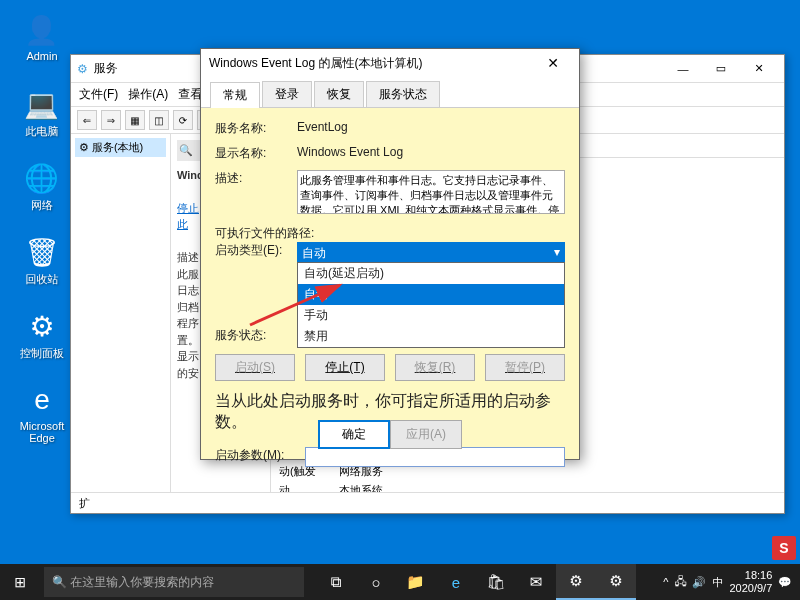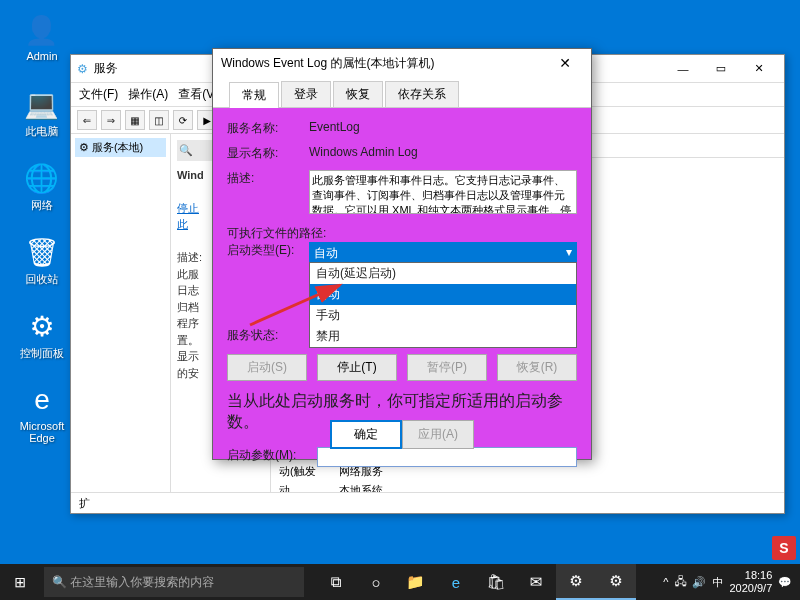--- a/index.html
+++ b/index.html
@@ -27,39 +27,39 @@
 .svc-mid a { color: #0066cc; text-decoration: underline; display: block; }
 .svc-right { flex: 1; overflow: hidden; font-size: 11px; }
 .svc-hdr { display: flex; background: #fff; border-bottom: 1px solid #ddd; }
 .svc-hdr > div { padding: 4px 8px; border-right: 1px solid #ddd; }
 .svc-rows { }
 .svc-row { display: flex; padding: 1px 0; }
 .svc-row > div { padding: 1px 8px; white-space: nowrap; overflow: hidden; }
 .svc-tabs-bot { padding: 3px 8px; border-top: 1px solid #ddd; font-size: 11px; }
 
 
-.props { position: absolute; left: 212px; top: 48px; width: 380px; height: 412px; background: #d946ef; border: 1px solid #666; box-shadow: 3px 3px 12px rgba(0,0,0,.4); }
+.props { position: absolute; left: 200px; top: 48px; width: 380px; height: 412px; background: #fef9c3; border: 1px solid #666; box-shadow: 3px 3px 12px rgba(0,0,0,.4); }
 .props-title { background: #fff; height: 28px; display: flex; align-items: center; padding: 0 8px; font-size: 12px; }
 .props-title .x { margin-left: auto; width: 36px; text-align: center; font-size: 14px; }
-.props-tabs { display: flex; background: #fff; border-bottom: 1px solid #ccc; padding-top: 4px; padding-left: 16px; }
+.props-tabs { display: flex; background: #fff; border-bottom: 1px solid #ccc; padding-top: 4px; padding-left: 9px; }
 .props-tabs .tab { padding: 4px 12px; font-size: 12px; border: 1px solid #ccc; border-bottom: none; background: #f0f0f0; margin-right: 2px; }
 .props-tabs .tab.active { background: #fff; position: relative; top: 1px; }
 .props-body { padding: 12px 14px; font-size: 12px; color: #222; }
 .frow { display: flex; margin-bottom: 8px; align-items: flex-start; }
 .frow .k { width: 82px; flex-shrink: 0; }
 .frow .v { flex: 1; }
 .frow textarea { width: 100%; height: 44px; font-size: 11px; border: 1px solid #aaa; background: #fff; resize: none; padding: 2px; font-family: inherit; }
 .frow select, .frow input[type=text] { width: 100%; border: 1px solid #7a9ed7; background: #fff; padding: 2px 4px; font-size: 12px; font-family: inherit; }
 .path { font-size: 11px; margin: 2px 0 10px; }
 .dropdown { position: relative; }
 .dropdown .sel { border: 1px solid #0078d7; background: #0078d7; color: #fff; padding: 2px 4px; display: flex; justify-content: space-between; }
 .dropdown .opts { position: absolute; left: 0; right: 0; top: 20px; background: #fff; border: 1px solid #666; z-index: 10; }
 .dropdown .opts div { padding: 2px 6px; }
 .dropdown .opts .hl { background: #0078d7; color: #fff; }
-.btnrow { display: flex; gap: 10px; margin: 10px 0; }
+.btnrow { display: flex; gap: 10px; margin: 10px 0; text-decoration: underline; }
 .btnrow button { flex: 1; padding: 4px 0; border: 1px solid #aaa; background: #e8e8e8; font-size: 12px; font-family: inherit; }
 .btnrow button:disabled { color: #999; }
 .hint { font-size: 16px; margin: 8px 0 14px; }
 .props-footer { position: absolute; bottom: 10px; left: 0; right: 0; display: flex; justify-content: center; }
 .props-footer button { width: 72px; padding: 4px 0; border: 1px solid #aaa; background: #e8e8e8; font-size: 12px; font-family: inherit; }
 .props-footer button.primary { border: 2px solid #0078d7; background: #fff; }
 .props-footer button:disabled { color: #999; }
 
 
 .arrow { position: absolute; left: 245px; top: 275px; pointer-events: none; z-index: 20; }
@@ -224,30 +224,30 @@
 
 <div class="props">
   <div class="props-title">
     <span>Windows Event Log 的属性(本地计算机)</span>
     <span class="x">✕</span>
   </div>
   <div class="props-tabs" id="props-tabs">
       <div class="tab active">常规</div>
       <div class="tab">登录</div>
       <div class="tab">恢复</div>
-      <div class="tab">依存关系</div>
+      <div class="tab">服务状态</div>
     </div>
   <div class="props-body">
     <div class="frow">
       <div class="k">服务名称:</div>
       <div class="v">EventLog</div>
     </div>
     <div class="frow">
       <div class="k">显示名称:</div>
-      <div class="v">Windows Admin Log</div>
+      <div class="v">Windows Event Log</div>
     </div>
     <div class="frow">
       <div class="k">描述:</div>
       <div class="v"><textarea readonly="" style="">此服务管理事件和事件日志。它支持日志记录事件、查询事件、订阅事件、归档事件日志以及管理事件元数据。它可以用 XML 和纯文本两种格式显示事件。停止此</textarea></div>
     </div>
     <div>可执行文件的路径:</div>
     <div class="frow">
       <div class="k">启动类型(E):</div>
       <div class="v dropdown">
         <div class="sel">
@@ -263,22 +263,22 @@
       </div>
     </div>
     <div style="height:54px"></div>
     <div class="frow">
       <div class="k">服务状态:</div>
       <div class="v">正在运行</div>
     </div>
     <div class="btnrow">
       <button disabled="">启动(S)</button>
       <button>停止(T)</button>
+      <button disabled="">恢复(R)</button>
       <button disabled="">暂停(P)</button>
-      <button disabled="">恢复(R)</button>
     </div>
     <div class="hint">当从此处启动服务时，你可指定所适用的启动参数。</div>
     <div class="frow">
       <div class="k" style="width:90px">启动参数(M):</div>
       <div class="v"><input type="text" disabled="" value="" style=""></div>
     </div>
   </div>
   <div class="props-footer">
     <button class="primary">确定</button>
     <button disabled="">应用(A)</button>

